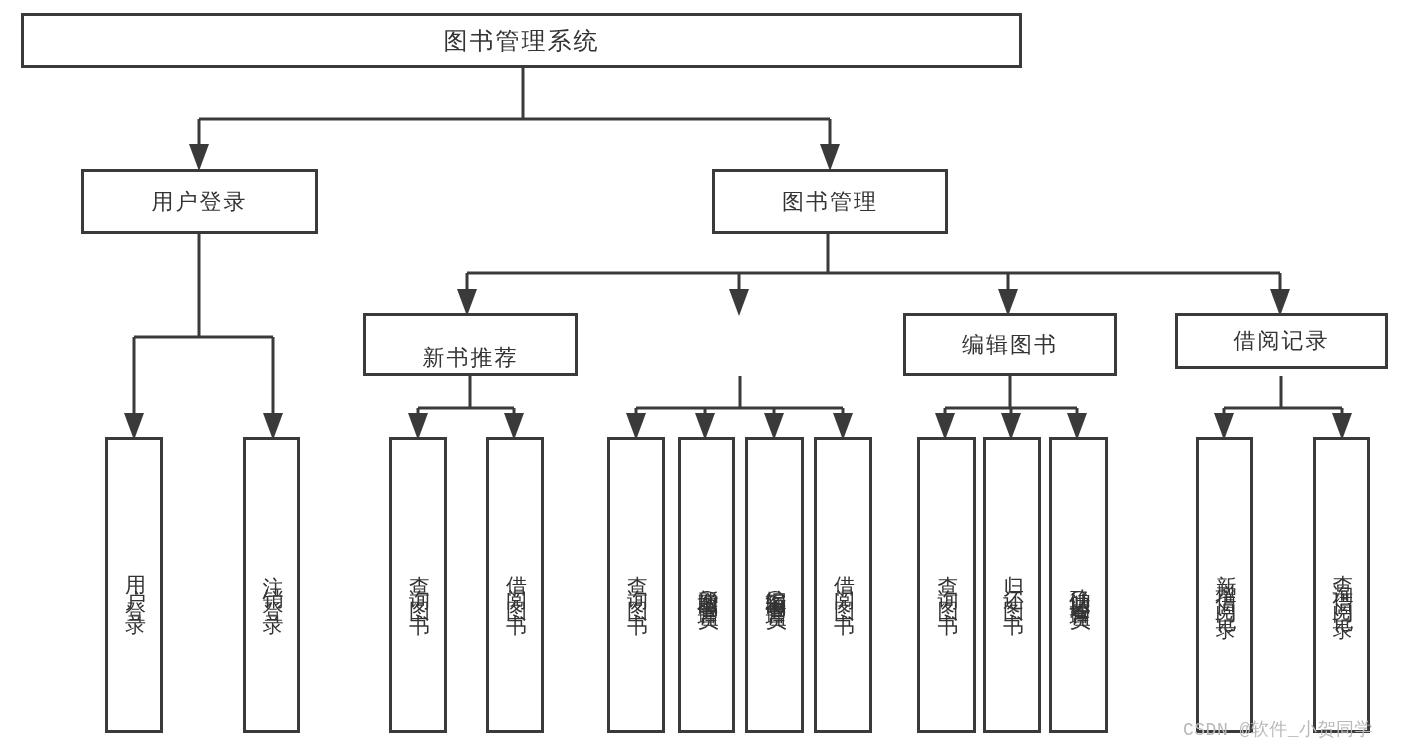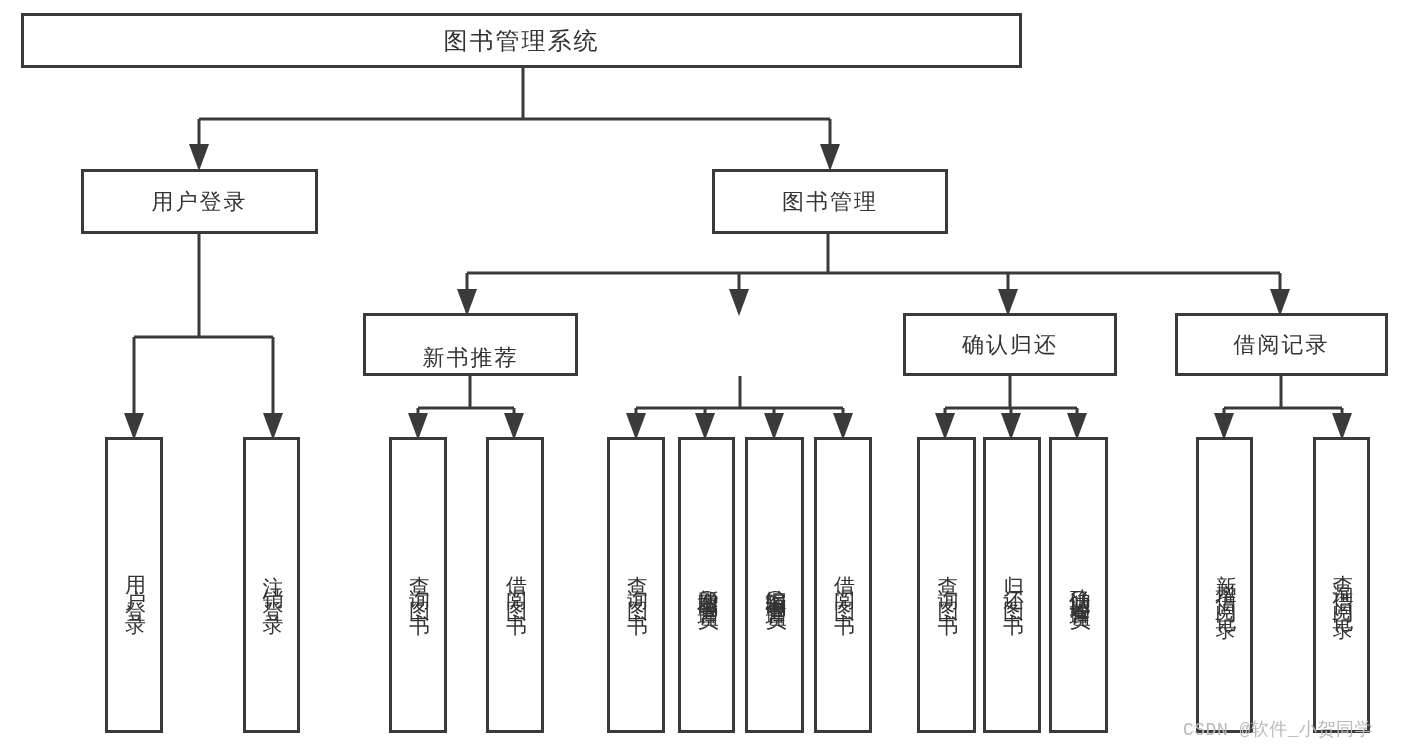--- a/index.html
+++ b/index.html
@@ -77,23 +77,23 @@
     <span class="lbl">用户登录</span>
   </div>
   <div class="node branch-box" style="left:712px; top:169px; width:236px; height:65px;">
     <span class="lbl">图书管理</span>
   </div>
 
   <div class="node branch-box" style="left:363px; top:313px; width:215px; height:63px;align-items:flex-end;">
     <span class="lbl">新书推荐</span>
   </div>
   <div class="node branch-box" style="left:903px; top:313px; width:214px; height:63px;">
-    <span class="lbl">确认归还</span>
+    <span class="lbl">编辑图书</span>
   </div>
-  <div class="node branch-box" style="left:1175px; top:313px; width:213px; height:63px;">
+  <div class="node branch-box" style="left:1175px; top:313px; width:213px; height:56px;">
     <span class="lbl">借阅记录</span>
   </div>
 
   <div class="node tall ls-a" style="left:105px; top:437px; width:58px; height:296px;">
     <span class="lbl">用户登录</span>
   </div>
   <div class="node tall ls-a" style="left:243px; top:437px; width:57px; height:296px;">
     <span class="lbl">注销登录</span>
   </div>
 

